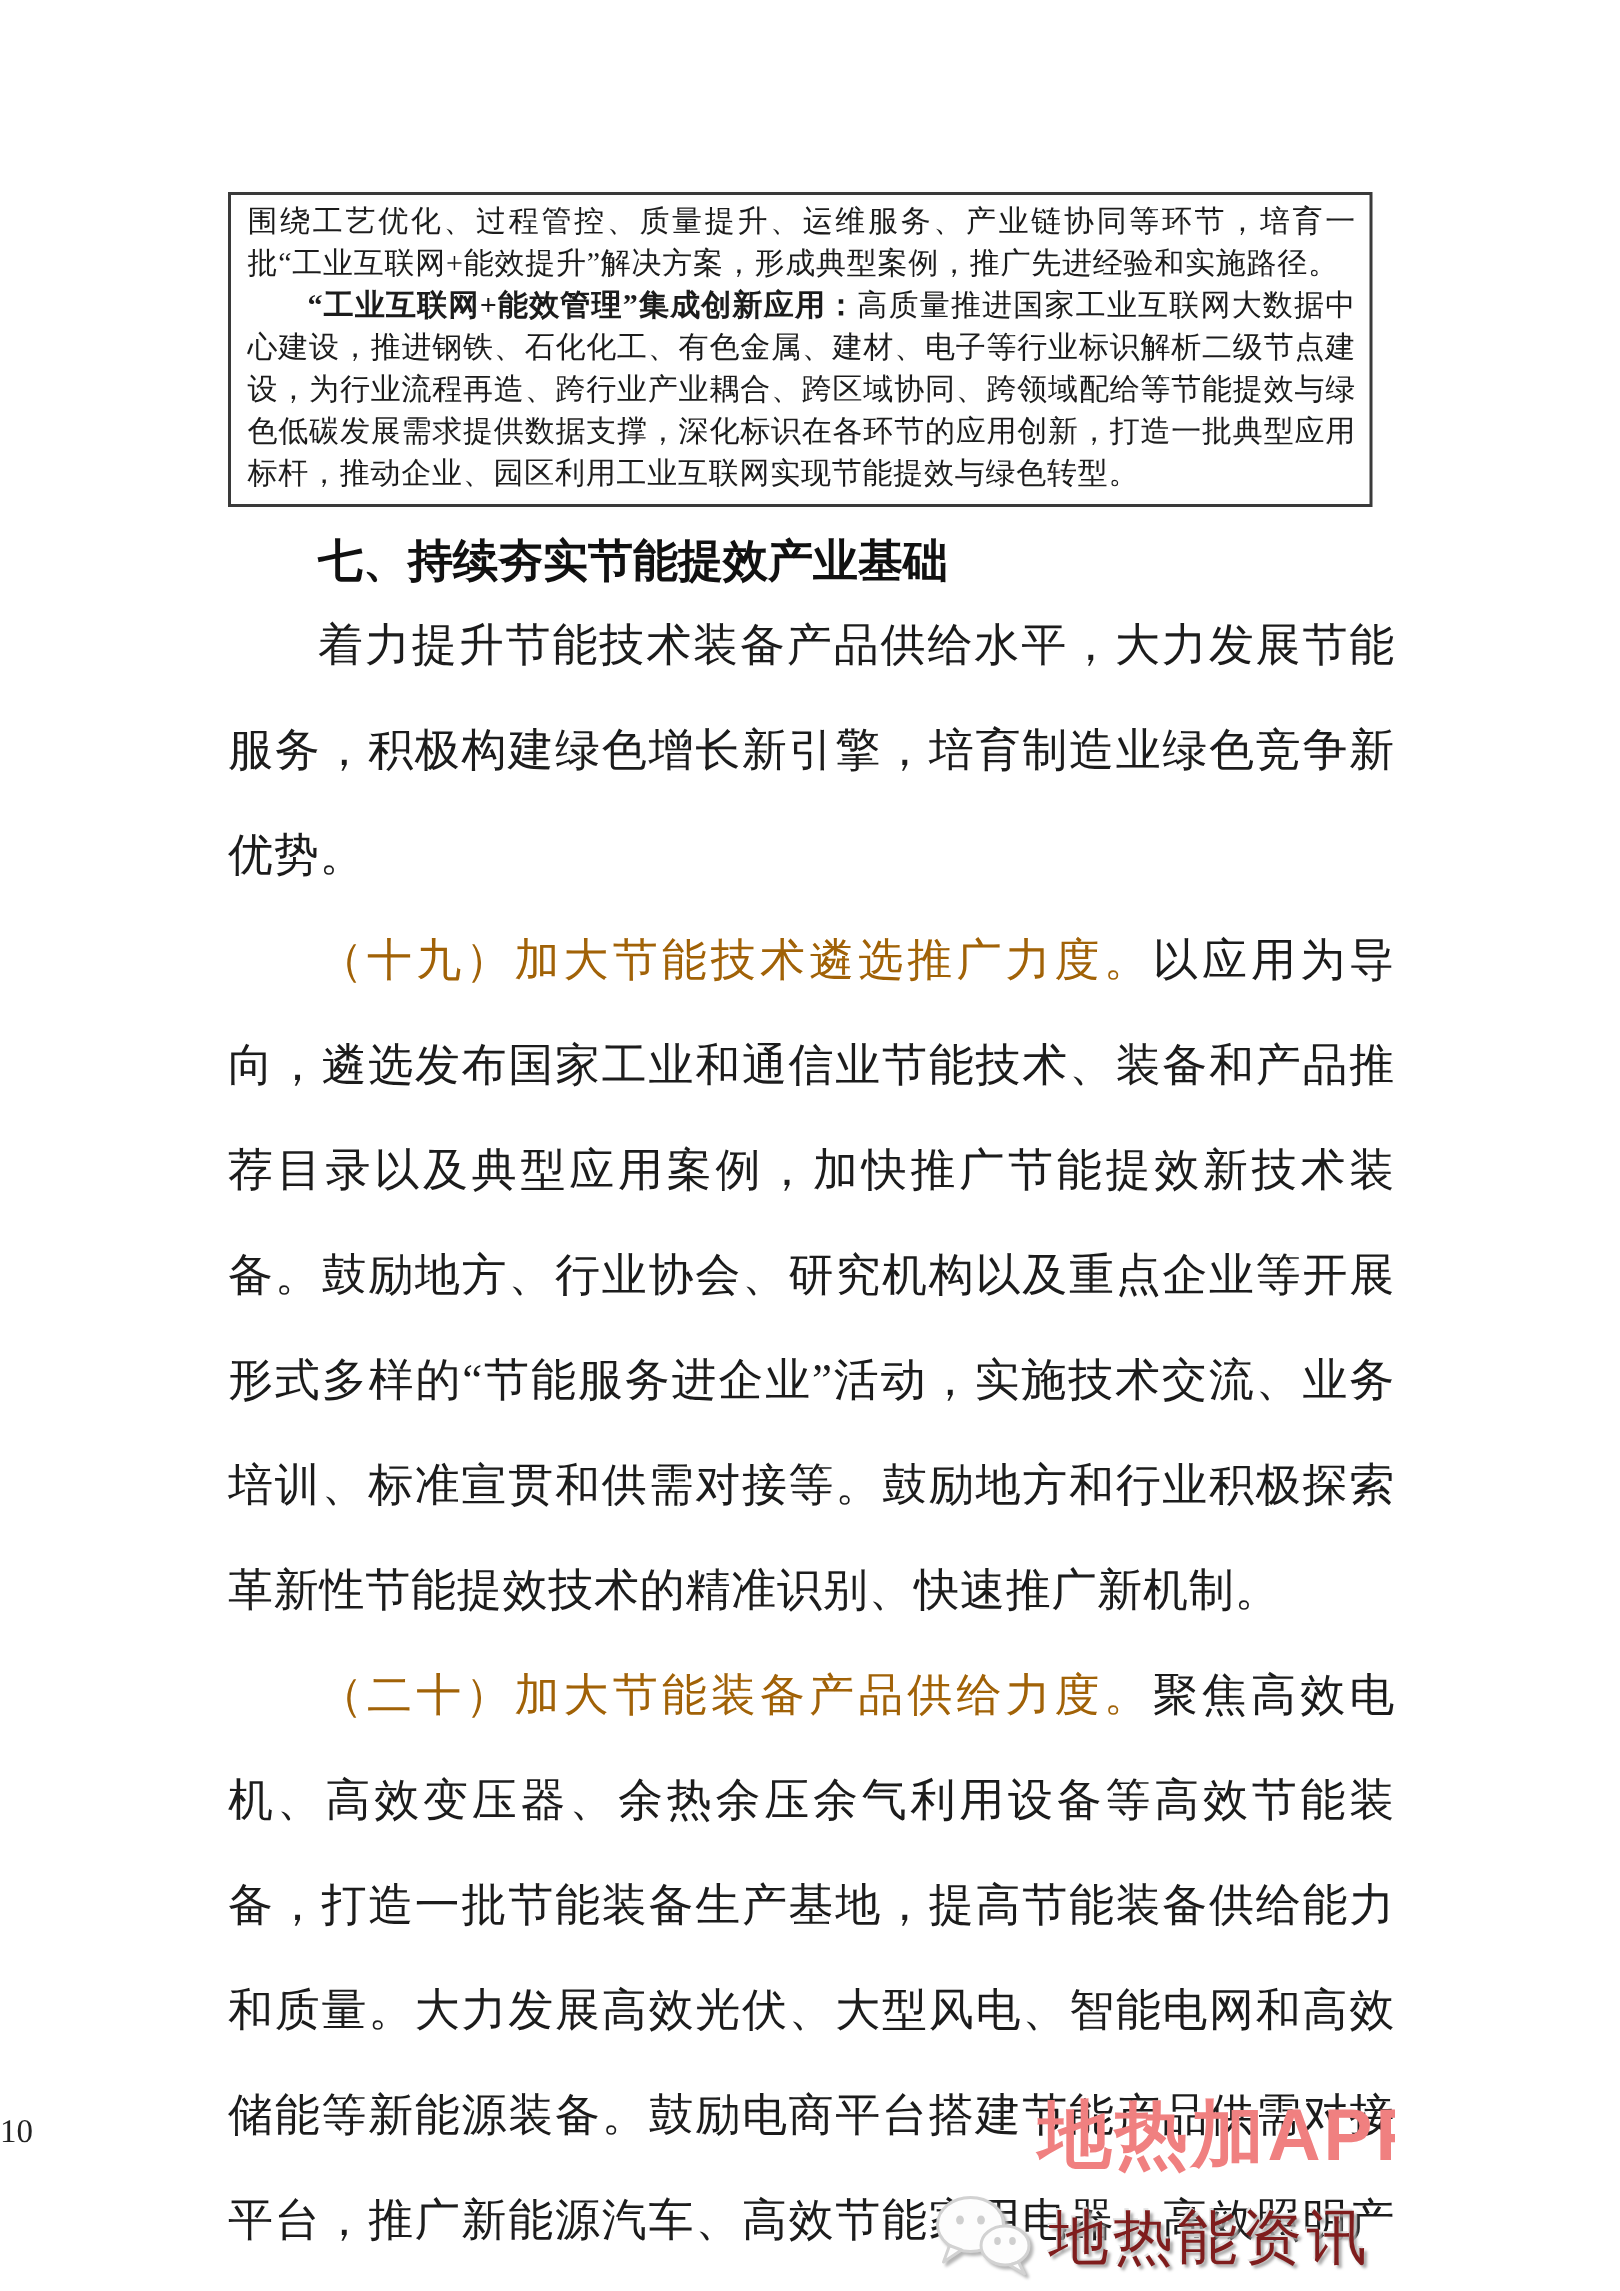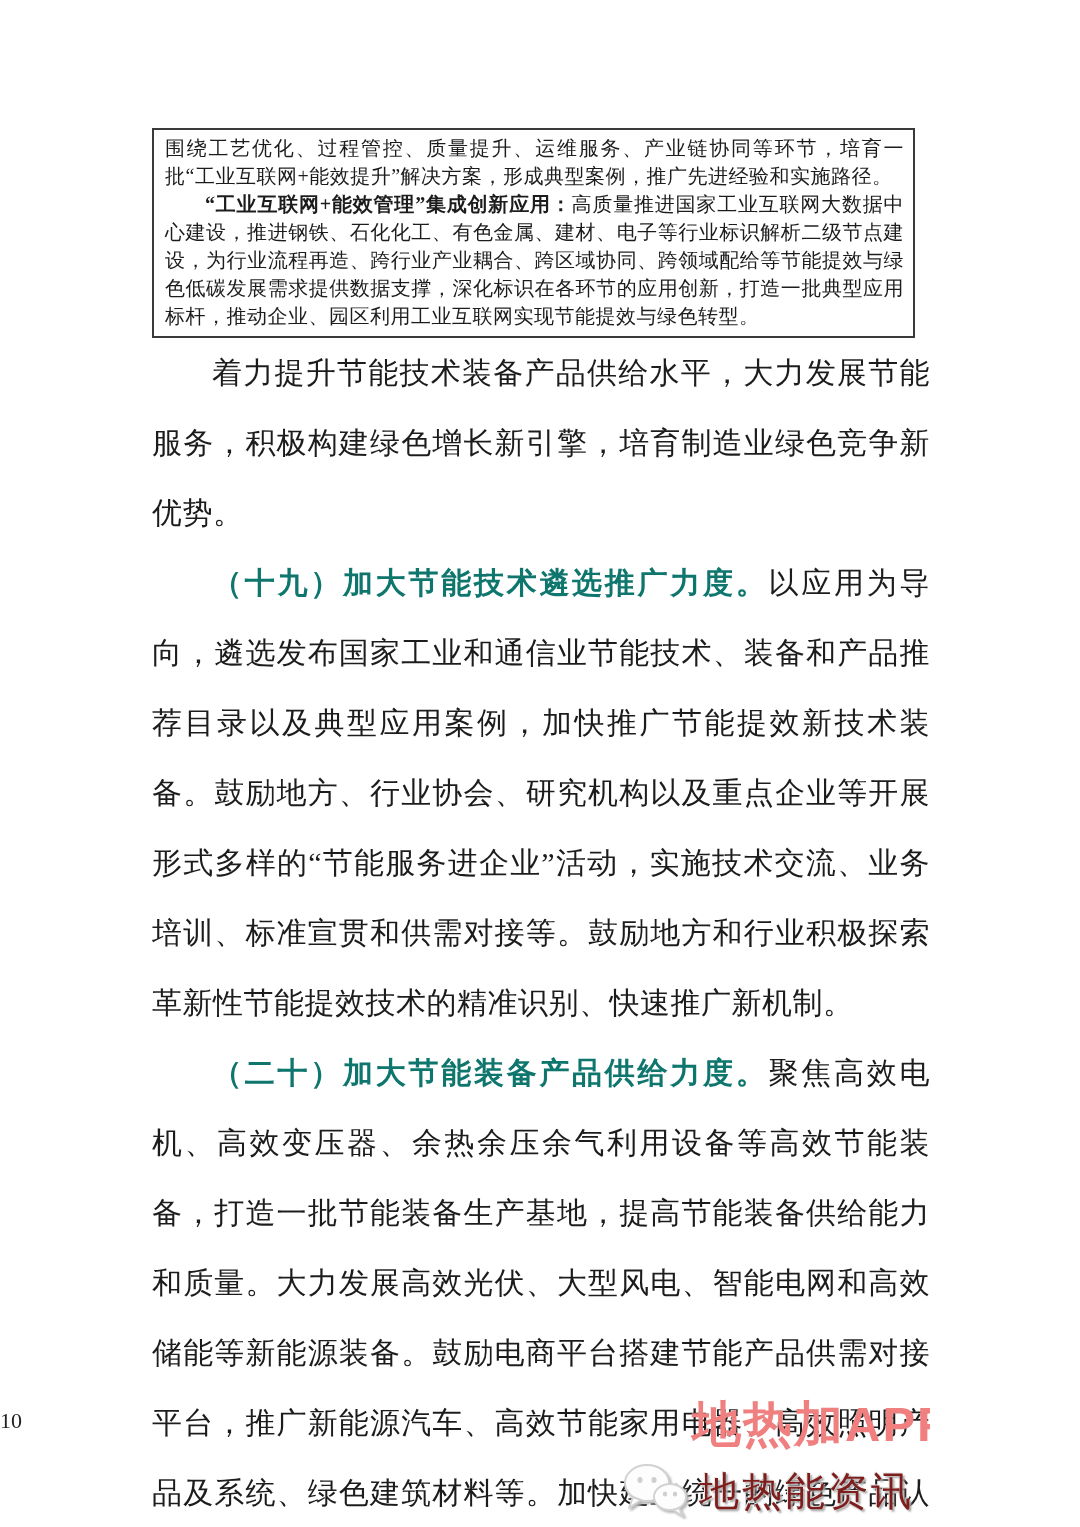--- a/index.html
+++ b/index.html
@@ -47,21 +47,21 @@
   
   .body-p{
     margin:0;
     font-size:30px;
     line-height:70px;
     text-align:justify;
     text-indent:2em;
     letter-spacing:0.5px;
     color:#1c1c1c;
   }
-  .body-p b{font-weight:bold;color:#0f766e;}
+  .body-p b{font-weight:normal;color:#a16207;}
   
   .page-number{
     position:absolute;
     left:0;right:0;
     top:1408px;
     text-align:left;
     font-size:22px;
     color:#222;
   }
   .app-watermark{
@@ -99,20 +99,21 @@
 
 <div class="page">
 
   <div class="content">
 
     <div class="note-box">
       <p class="box-p"><span>围绕工艺优化、过程管控、质量提升、运维服务、产业链协同等环节，培育一批“工业互联网+能效提升”解决方案，形成典型案例，推广先进经验和实施路径。</span></p>
       <p class="box-p indent"><b>“工业互联网+能效管理”集成创新应用：</b><span>高质量推进国家工业互联网大数据中心建设，推进钢铁、石化化工、有色金属、建材、电子等行业标识解析二级节点建设，为行业流程再造、跨行业产业耦合、跨区域协同、跨领域配给等节能提效与绿色低碳发展需求提供数据支撑，深化标识在各环节的应用创新，打造一批典型应用标杆，推动企业、园区利用工业互联网实现节能提效与绿色转型。</span></p>
     </div>
 
+    <h2 class="sec-heading">七、持续夯实节能提效产业基础</h2>
 
     <p class="body-p"><span>着力提升节能技术装备产品供给水平，大力发展节能服务，积极构建绿色增长新引擎，培育制造业绿色竞争新优势。</span></p>
 
     <p class="body-p"><b>（十九）加大节能技术遴选推广力度。</b><span>以应用为导向，遴选发布国家工业和通信业节能技术、装备和产品推荐目录以及典型应用案例，加快推广节能提效新技术装备。鼓励地方、行业协会、研究机构以及重点企业等开展形式多样的“节能服务进企业”活动，实施技术交流、业务培训、标准宣贯和供需对接等。鼓励地方和行业积极探索革新性节能提效技术的精准识别、快速推广新机制。</span></p>
 
     <p class="body-p"><b>（二十）加大节能装备产品供给力度。</b><span>聚焦高效电机、高效变压器、余热余压余气利用设备等高效节能装备，打造一批节能装备生产基地，提高节能装备供给能力和质量。大力发展高效光伏、大型风电、智能电网和高效储能等新能源装备。鼓励电商平台搭建节能产品供需对接平台，推广新能源汽车、高效节能家用电器、高效照明产品及系统、绿色建筑材料等。加快建立统一的绿色产品认证与标识体系，完善绿色产品认证采信机制。</span></p>
 
 
   </div>
 

